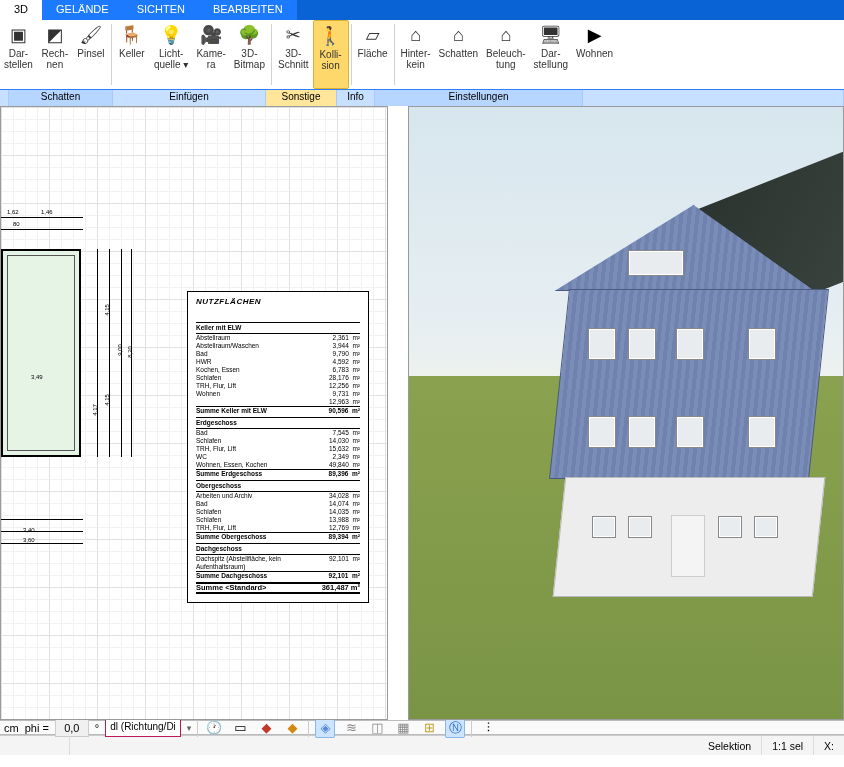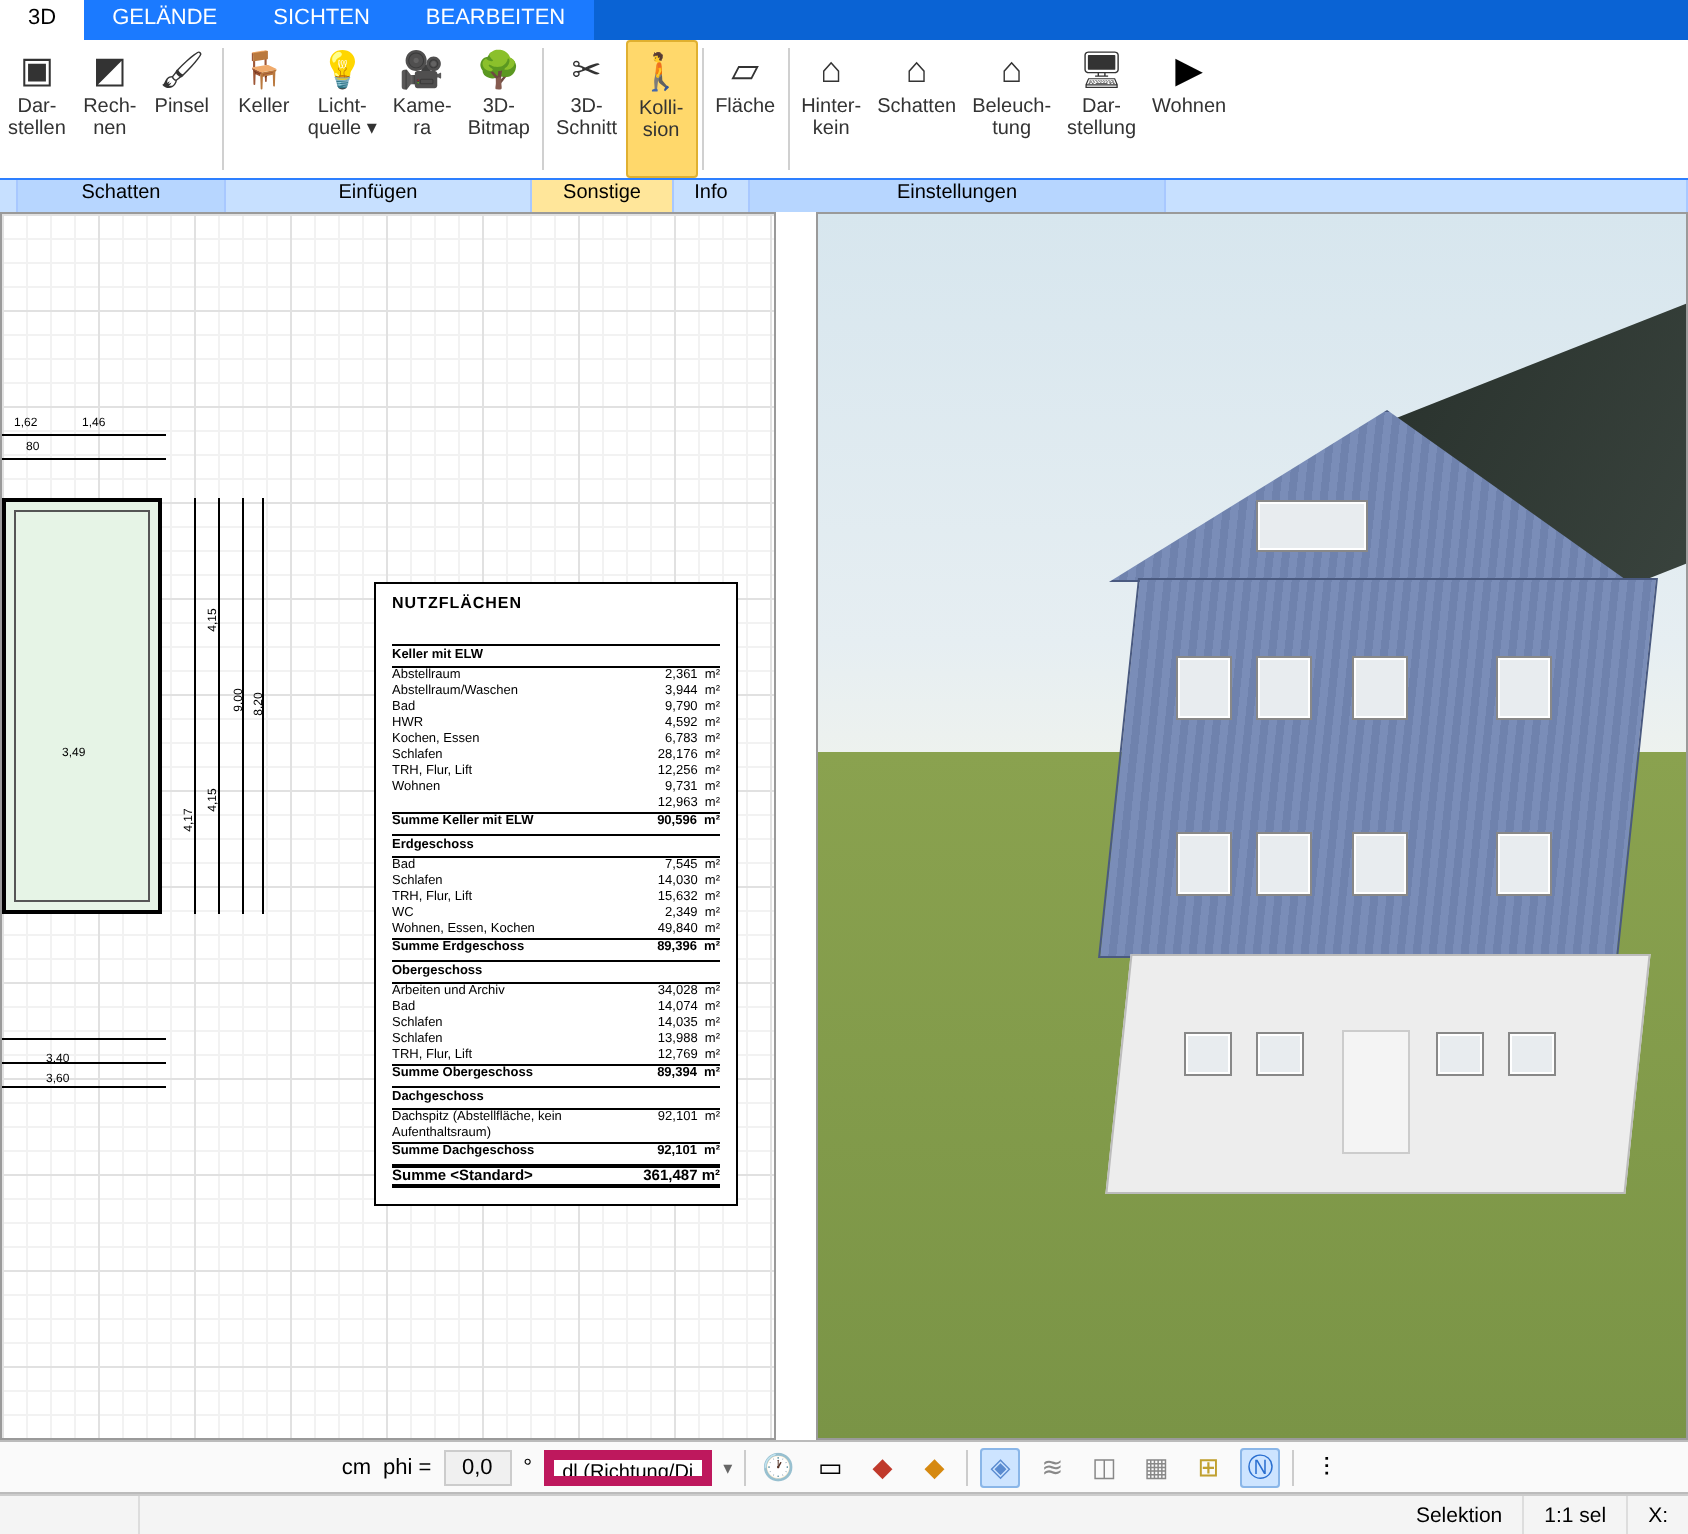--- a/index.html
+++ b/index.html
@@ -41,21 +41,21 @@
     linear-gradient(90deg, #f2f2f2 1px, transparent 1px);
   background-size: 48px 48px, 48px 48px, 12px 12px, 12px 12px;
 }
 .plan { position: absolute; left: 0; top: 142px; width: 80px; height: 208px; background: #e6f4e6; border: 2px solid #000; }
 .plan::before { content: ""; position: absolute; inset: 4px; border: 1px solid #555; }
 .dim { position: absolute; font-size: 6px; color: #000; }
 .dimline { position: absolute; background: #000; }
 
 
 .areatbl { position: absolute; left: 186px; top: 184px; width: 182px; border: 1px solid #000; background: #fff; padding: 6px 8px 8px; font-size: 6.5px; line-height: 8px; color: #000; }
-.areatbl h4 { font-size: 8px; letter-spacing: .5px; margin-bottom: 16px; }
+.areatbl h4 { font-size: 8px; letter-spacing: .5px; margin-bottom: 16px; font-style: italic; }
 .areatbl .hd { font-weight: bold; border-top: 1px solid #000; border-bottom: 1px solid #000; padding: 1px 0; margin-top: 2px; }
 .areatbl .row { display: flex; justify-content: space-between; }
 .areatbl .row .v { white-space: nowrap; }
 .areatbl .sum { font-weight: bold; border-top: 1px solid #000; }
 .areatbl .total { font-weight: bold; border-top: 2px solid #000; border-bottom: 2px solid #000; font-size: 7.5px; margin-top: 2px; }
 
 
 .sky   { position: absolute; inset: 0; background: linear-gradient(#d7e6ee 0%, #e6eef2 35%, #eef2ee 45%); }
 .grass { position: absolute; left: 0; right: 0; top: 44%; bottom: 0;
   background: linear-gradient(#8aa24f, #7a9446); transform-origin: top; }
@@ -67,23 +67,23 @@
 .gable { position: absolute; left: 0; bottom: 306px; width: 260px; height: 86px;
   background: repeating-linear-gradient(90deg, #7a8db8 0 4px, #6f82ad 4px 8px);
   clip-path: polygon(0 100%, 100% 100%, 50% 0);
   transform: skewX(-6deg); border: 1px solid #4a5a80; }
 .roofR { position: absolute; left: 128px; bottom: 300px; width: 210px; height: 120px;
   background: linear-gradient(135deg, #2a332e, #3c4640); transform: skewX(12deg) skewY(-20deg); }
 .win   { position: absolute; background: #e8ecef; border: 1px solid #fff; box-shadow: 0 0 0 1px #888; }
 .door  { position: absolute; background: #f4f4f4; border: 1px solid #ccc; }
 
 
-.optbar { display: flex; align-items: center; height: 27px; border-top: 1px solid #bbb; border-bottom: 1px solid #bbb; font-size: 11px; padding: 0 4px; gap: 6px; background: #fafafa; justify-content: center; }
+.optbar { display: flex; align-items: center; height: 15px; border-top: 1px solid #bbb; border-bottom: 1px solid #bbb; font-size: 11px; padding: 0 4px; gap: 6px; background: #fafafa; }
 .optbar input[type=text] { width: 34px; height: 18px; font-size: 11px; text-align: center; background: #f0f0f0; border: 1px solid #ccc; }
-.optbar .dd { height: 18px; border: 5px solid #be185d; padding: 1px 4px; font-size: 10px; background: #fff; max-width: 90px; overflow: hidden; white-space: nowrap; }
+.optbar .dd { height: 18px; border: 1px solid #be185d; padding: 1px 4px; font-size: 10px; background: #fff; max-width: 90px; overflow: hidden; white-space: nowrap; }
 .optbar .obtn { width: 20px; height: 20px; display: flex; align-items: center; justify-content: center; border-radius: 2px; cursor: pointer; font-size: 13px; }
 .optbar .obtn.on { background: #cde4ff; box-shadow: inset 0 0 0 1px #8ab6e8; }
 .optbar .vsep { width: 1px; height: 18px; background: #ccc; }
 
 
 .status { display: flex; height: 20px; background: #f4f4f4; border-top: 1px solid #ccc; font-size: 10.5px; align-items: center; }
 .status .cell { padding: 4px 10px; border-right: 1px solid #ddd; height: 100%; display: flex; align-items: center; }
 .status .sp { flex: 1; }
 </style>
 </head>

